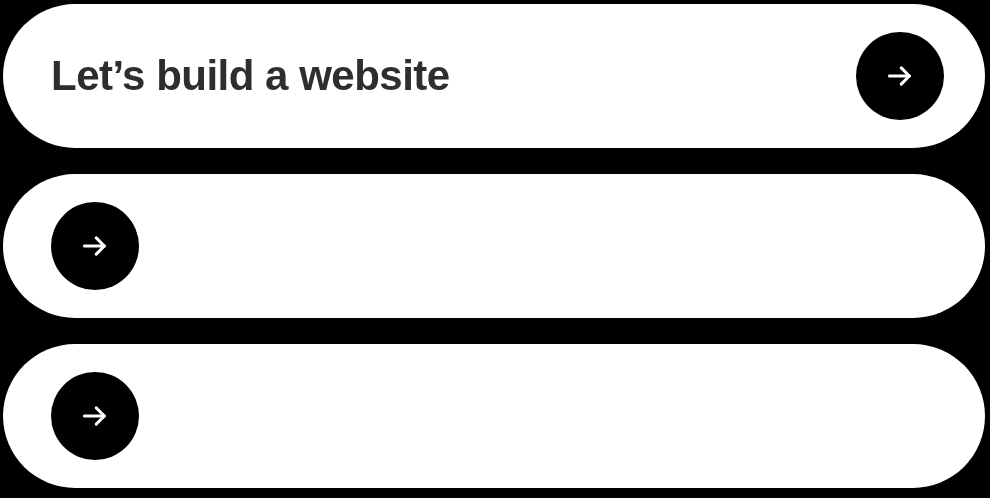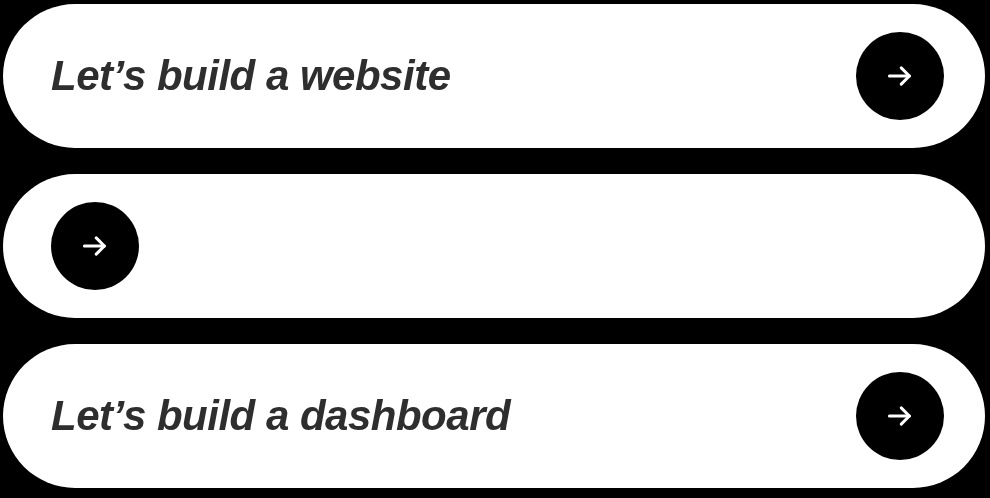--- a/index.html
+++ b/index.html
@@ -16,21 +16,20 @@
   .suggestion-list {
     position: relative;
     width: 990px;
     height: 498px;
     box-sizing: border-box;
     padding-top: 4px;
     display: flex;
     flex-direction: column;
     gap: 26px;
     align-items: flex-start;
-    font-style: italic;
   }
   .suggestion-card {
     position: relative;
     box-sizing: border-box;
     width: 982px;
     min-height: 144px;
     height: 144px;
     flex: 0 0 144px;
     margin-left: 3px;
     background: #ffffff;
@@ -91,21 +90,20 @@
       <span>
         <svg viewBox="0 0 24 24" fill="none" stroke="#ffffff" stroke-width="2.4" stroke-linecap="round" stroke-linejoin="round" aria-hidden="true">
           <line x1="3.5" y1="12" x2="19.5" y2="12"></line>
           <polyline points="13,5.5 19.5,12 13,18.5"></polyline>
         </svg>
       </span>
     </button>
   </div>
 
   <div class="suggestion-card">
-    <span class="suggestion-label">Let’s build a dashboard</span>
     <button class="arrow-button">
       <span>
         <svg viewBox="0 0 24 24" fill="none" stroke="#ffffff" stroke-width="2.4" stroke-linecap="round" stroke-linejoin="round" aria-hidden="true">
           <line x1="3.5" y1="12" x2="19.5" y2="12"></line>
           <polyline points="13,5.5 19.5,12 13,18.5"></polyline>
         </svg>
       </span>
     </button>
   </div>
 

